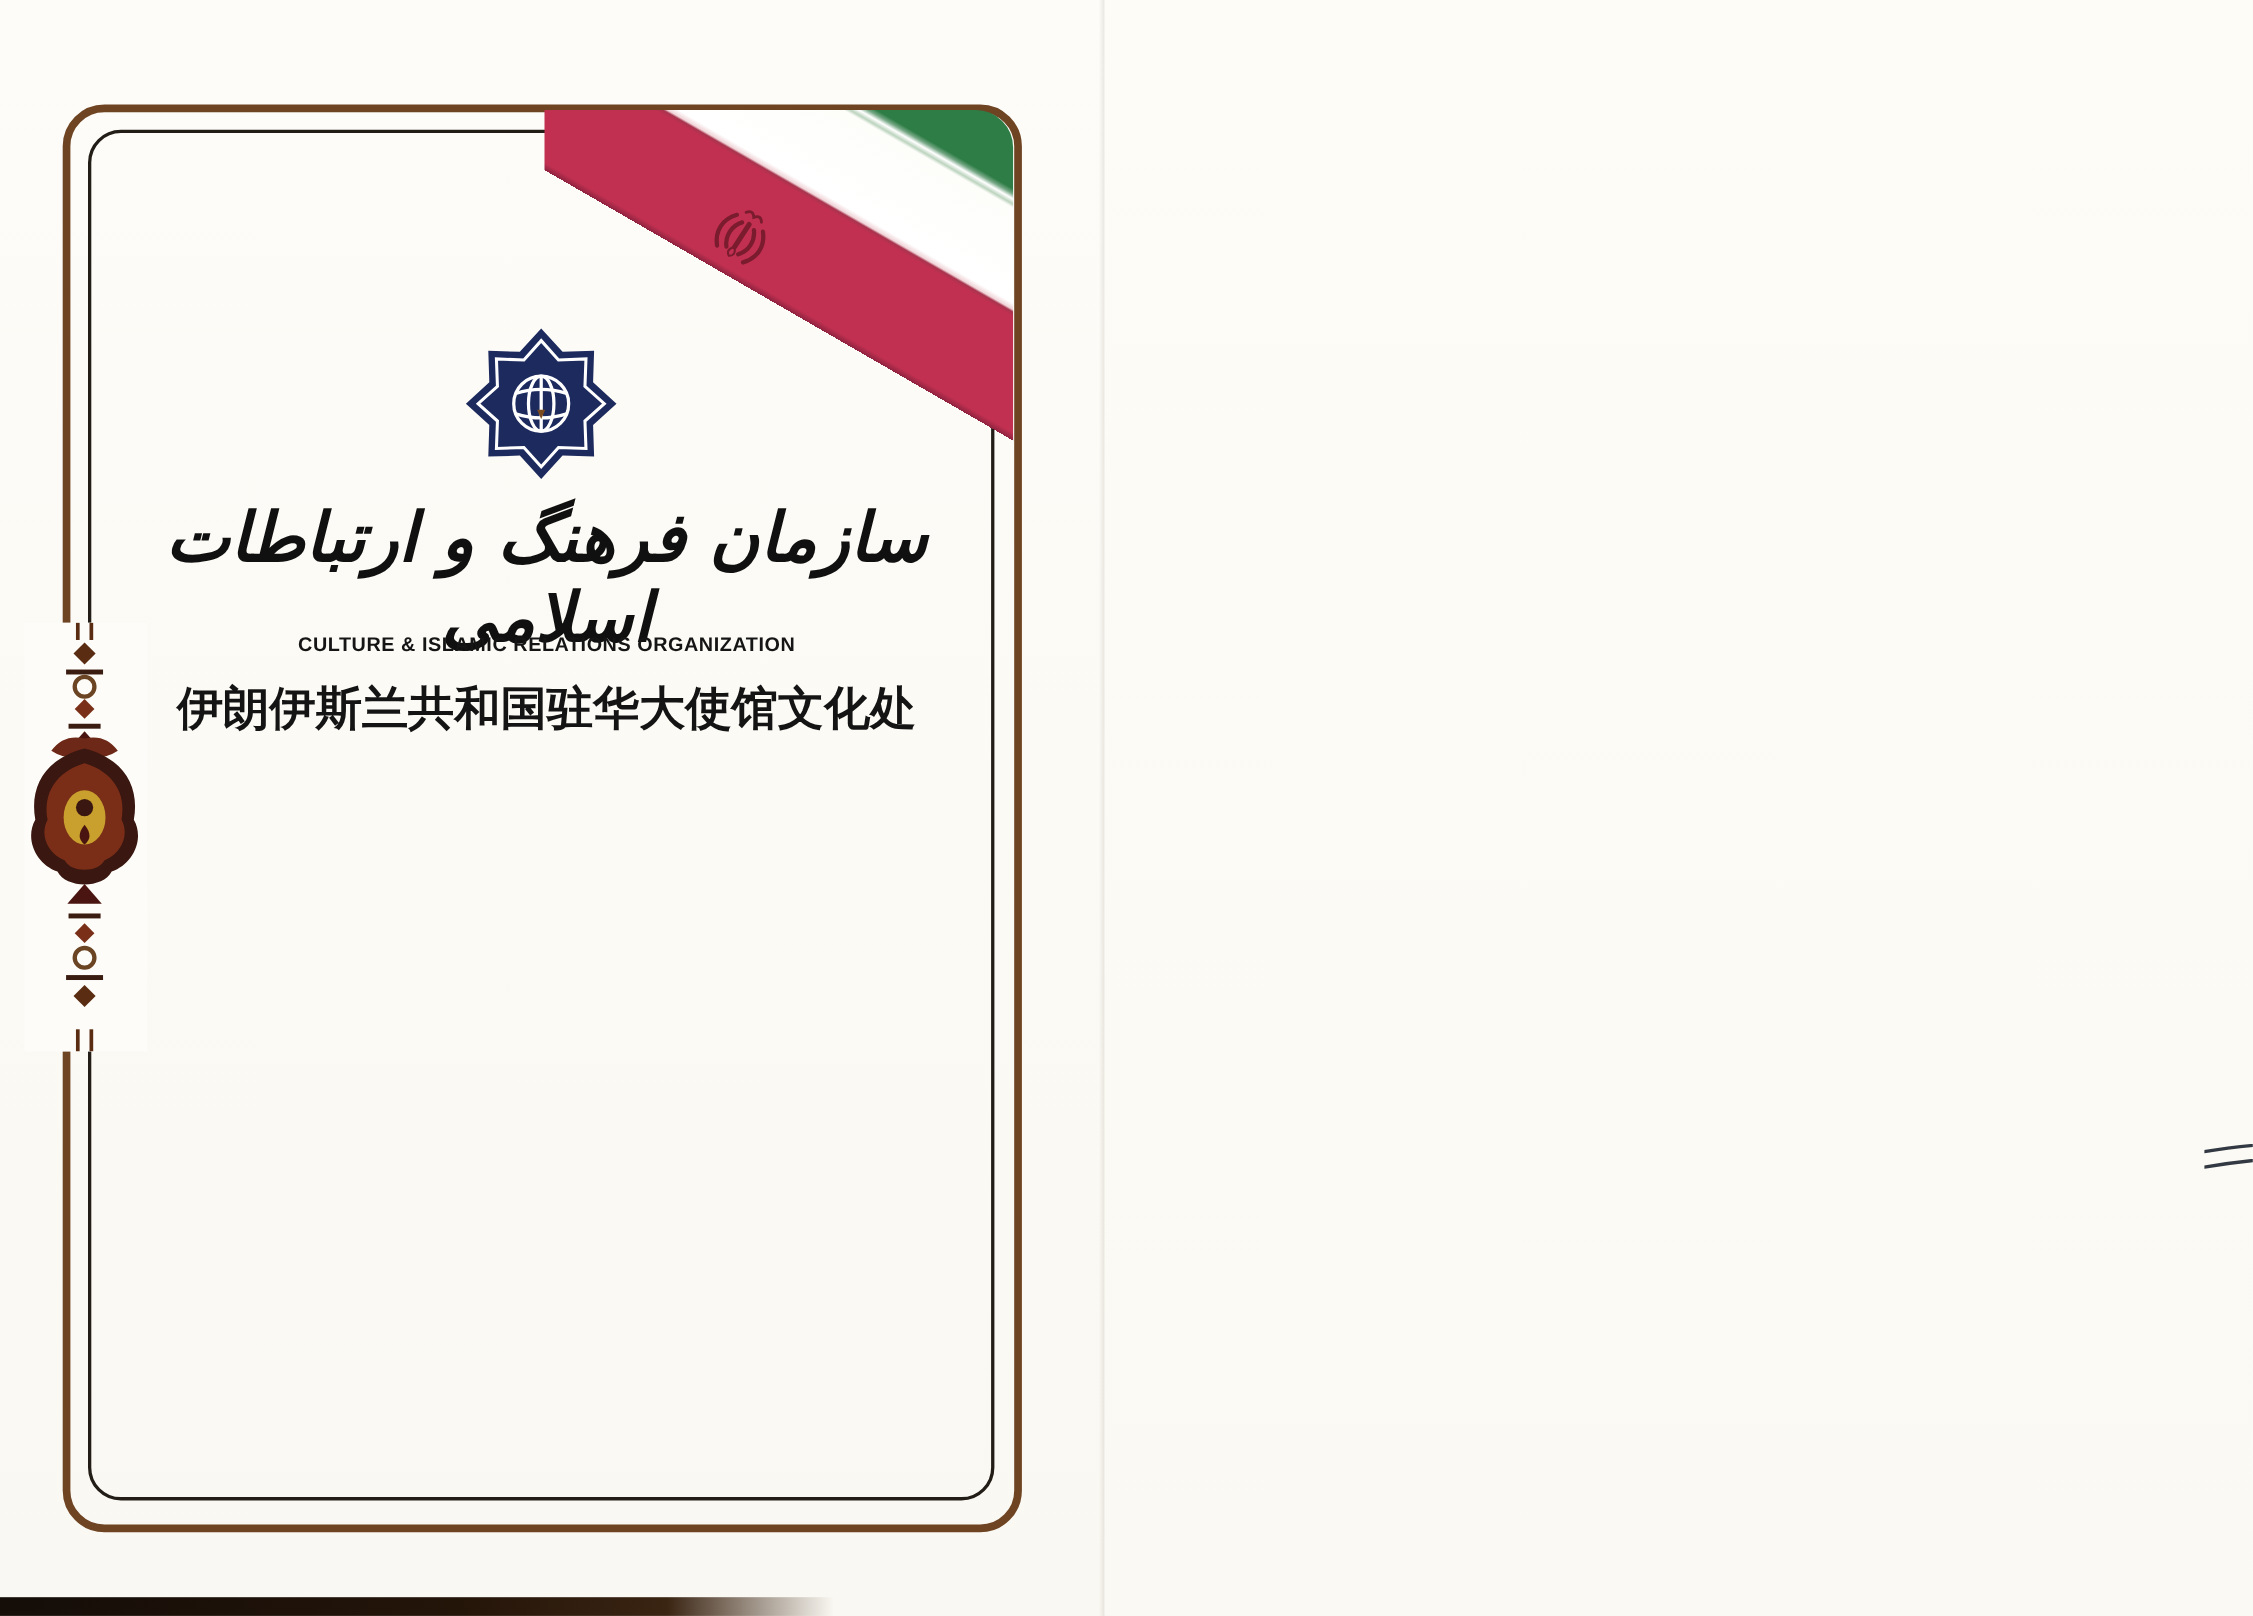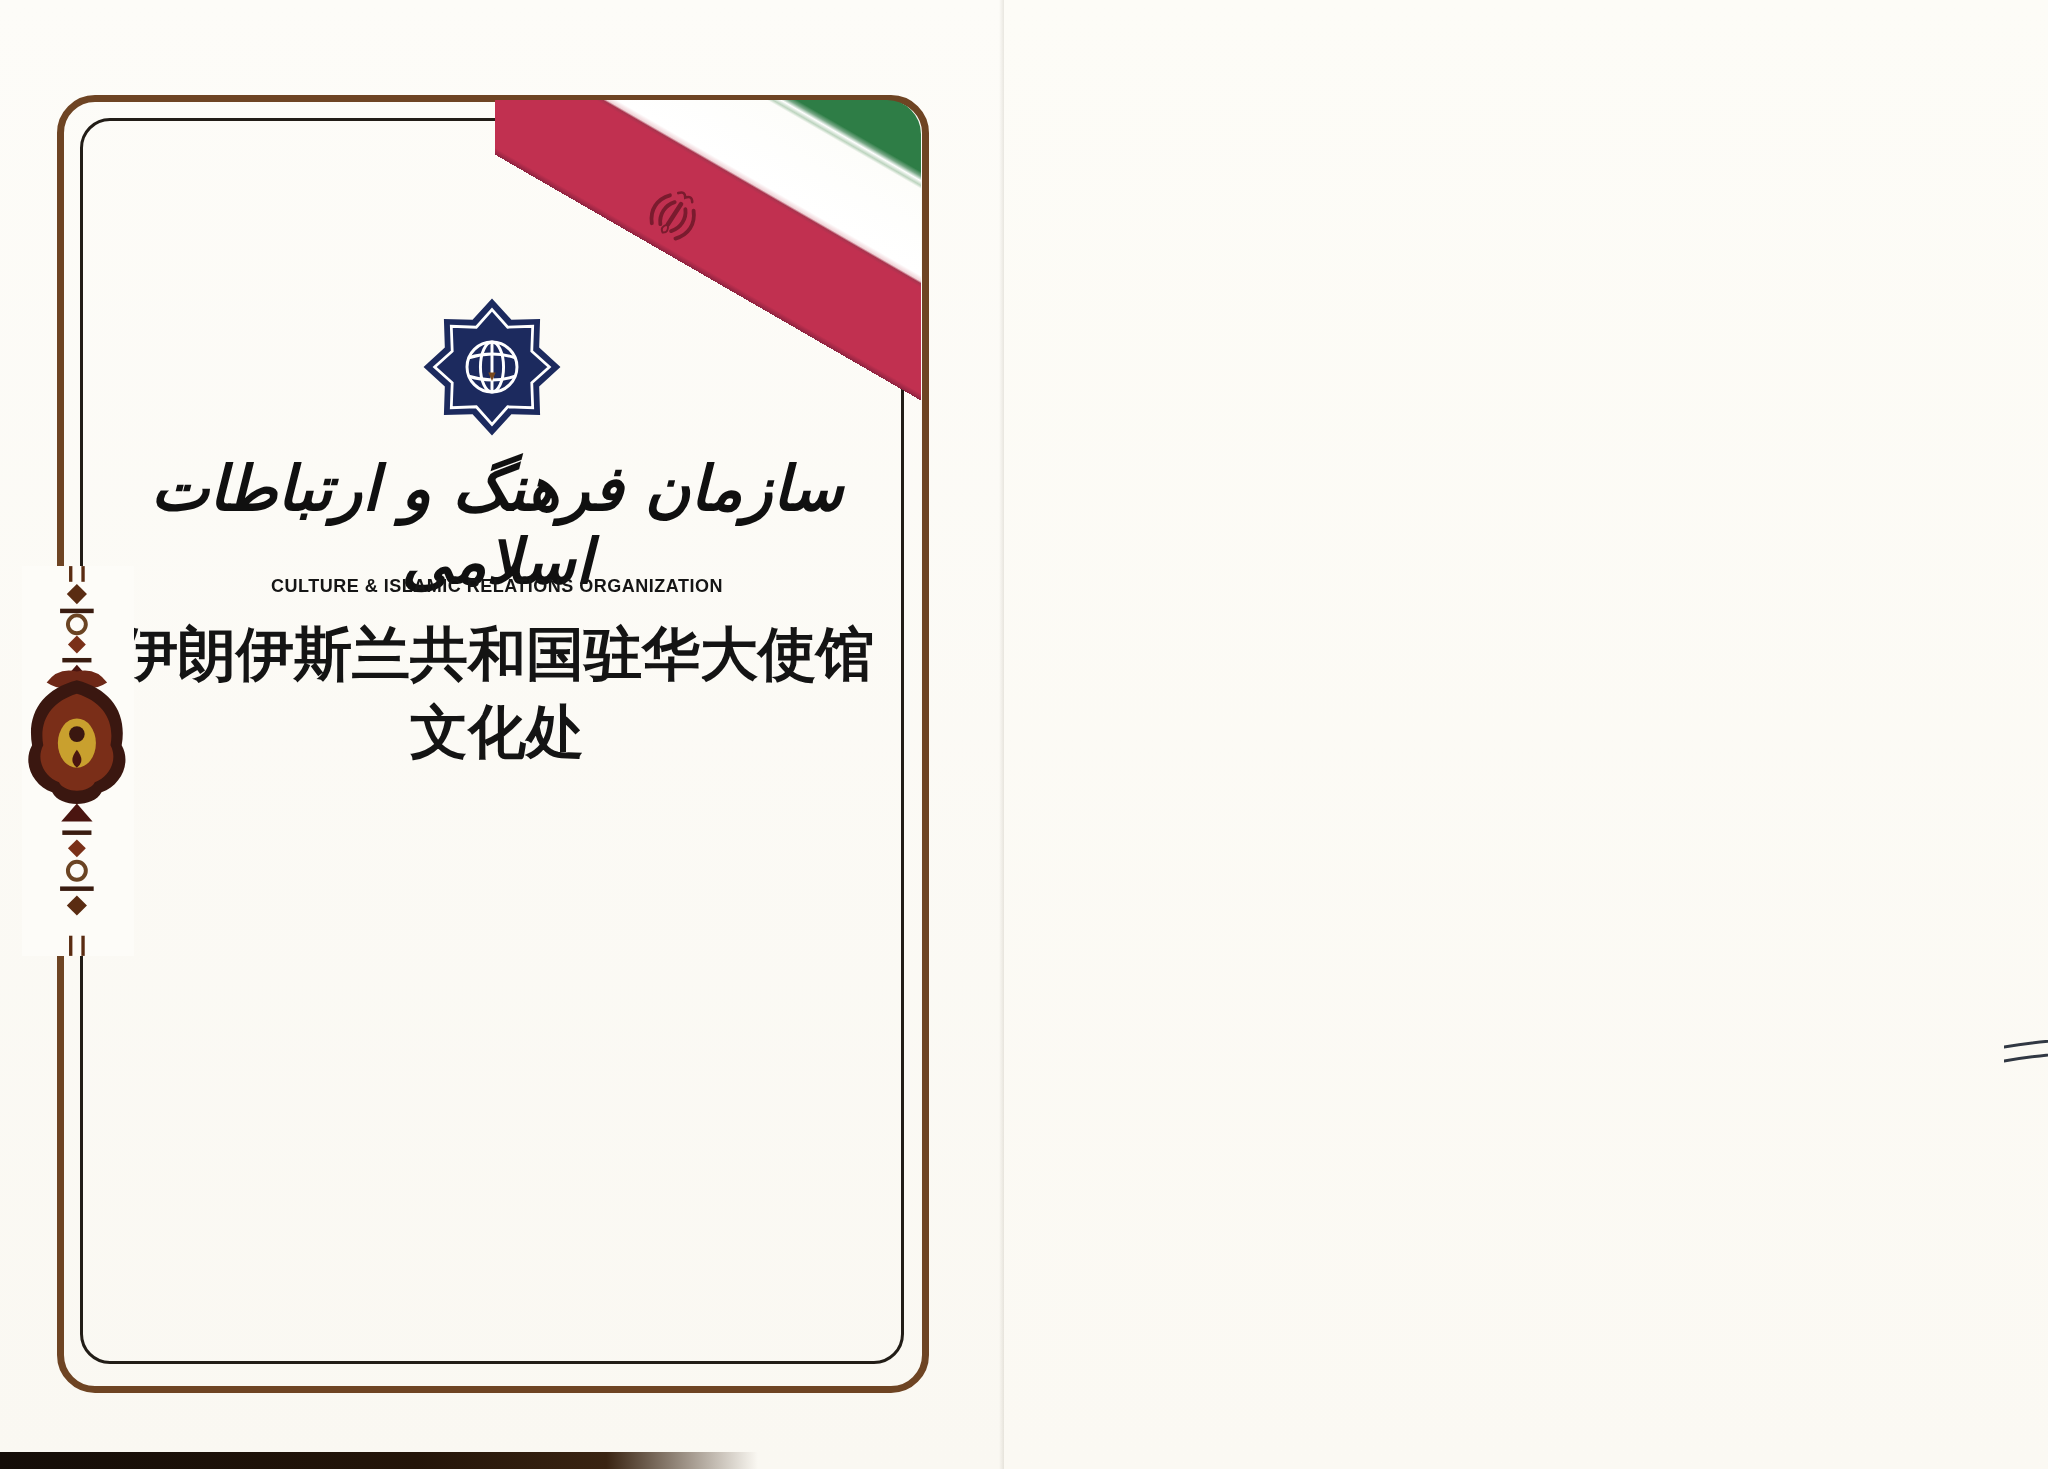--- a/index.html
+++ b/index.html
@@ -13,21 +13,21 @@
     background:linear-gradient(30deg,
       rgba(0,0,0,0) 0%,rgba(0,0,0,0) 48%,
       #8e2340 48%,#c13050 49.2%,#c13050 67.5%,#a8344e 68.2%,
       #f0d4d8 68.6%,#ffffff 69.6%,#fdfdfa 84.6%,
       #bcd4be 85.2%,#ffffff 86%,#77a886 86.8%,
       #2e7d46 87.6%,#2e7d46 100%);}
   .flag-emblem{left:640px;top:182px;width:64px;height:72px;transform:rotate(33deg);}
   .org-logo{left:418px;top:293px;width:148px;height:148px;}
   .org-fa{left:92px;top:452px;width:810px;text-align:center;font-size:62px;font-weight:bold;color:#101010;direction:rtl;font-style:italic;}
   .org-en{left:92px;top:576px;width:810px;text-align:center;font-size:18px;font-weight:bold;font-family:"Liberation Sans",sans-serif;color:#151515;letter-spacing:.5px;}
-  .org-zh{left:92px;top:616px;width:810px;text-align:center;font-size:58px;font-weight:600;color:#141414;font-family:"DejaVu Sans",sans-serif;}
+  .org-zh{left:92px;top:616px;width:810px;text-align:center;font-size:42px;font-weight:600;color:#141414;font-family:"DejaVu Sans",sans-serif;}
   .ornament{left:22px;top:566px;width:112px;height:390px;background:#fdfcf8;}
   .scan-shadow{left:0;top:1452px;width:758px;height:17px;background:linear-gradient(to right,#140d08 0%,#241509 55%,#3a2412 80%,rgba(58,36,18,0) 100%);}
   
   .fold{left:999px;top:0;width:12px;height:1469px;background:linear-gradient(to right,rgba(0,0,0,0),rgba(120,110,90,.18) 50%,rgba(0,0,0,0));}
   
   .page-right{left:1004px;top:0;width:1044px;height:1469px;background:linear-gradient(180deg,#fdfcf7,#fbf9f3);}
 </style>
 </head>
 <body>
 

